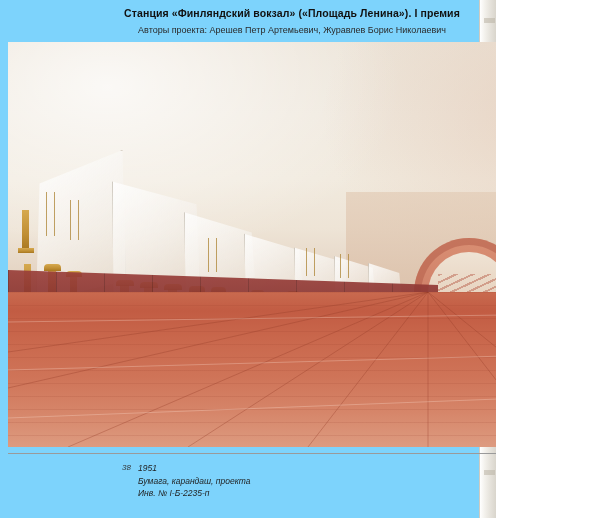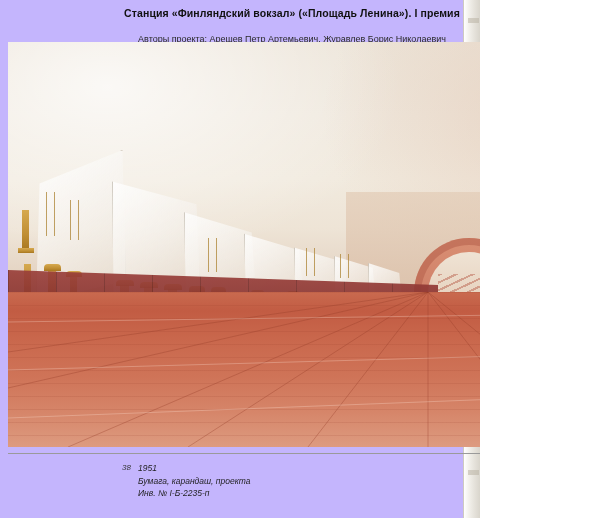--- a/index.html
+++ b/index.html
@@ -11,22 +11,23 @@
     width: 600px;
     height: 518px;
     overflow: hidden;
     font-family: "Liberation Sans", sans-serif;
     color: #1c1c1c;
   }
   .page {
     position: relative;
     width: 480px;
     height: 518px;
-    background: #c4b5fd;
+    background: #7dd3fc;
     overflow: hidden;
+    padding-left: 16px;
   }
   
   .gutter {
     position: absolute;
     top: 0;
     right: 0;
     width: 16px;
     height: 518px;
     background: linear-gradient(to right, #ffffff 0%, #f3f1ec 30%, #e7e4dd 60%, #d9d5cc 100%);
   }
@@ -61,21 +62,21 @@
     text-align: center;
   }
   .header-title {
     font-size: 10.5px;
     font-weight: bold;
     letter-spacing: .1px;
     color: #111;
     line-height: 14px;
   }
   .header-sub {
-    margin-top: 13px;
+    margin-top: 4px;
     font-size: 9px;
     color: #2a2a2a;
     line-height: 13px;
   }
 
   
   .plate {
     position: absolute;
     left: 8px;
     top: 42px;

